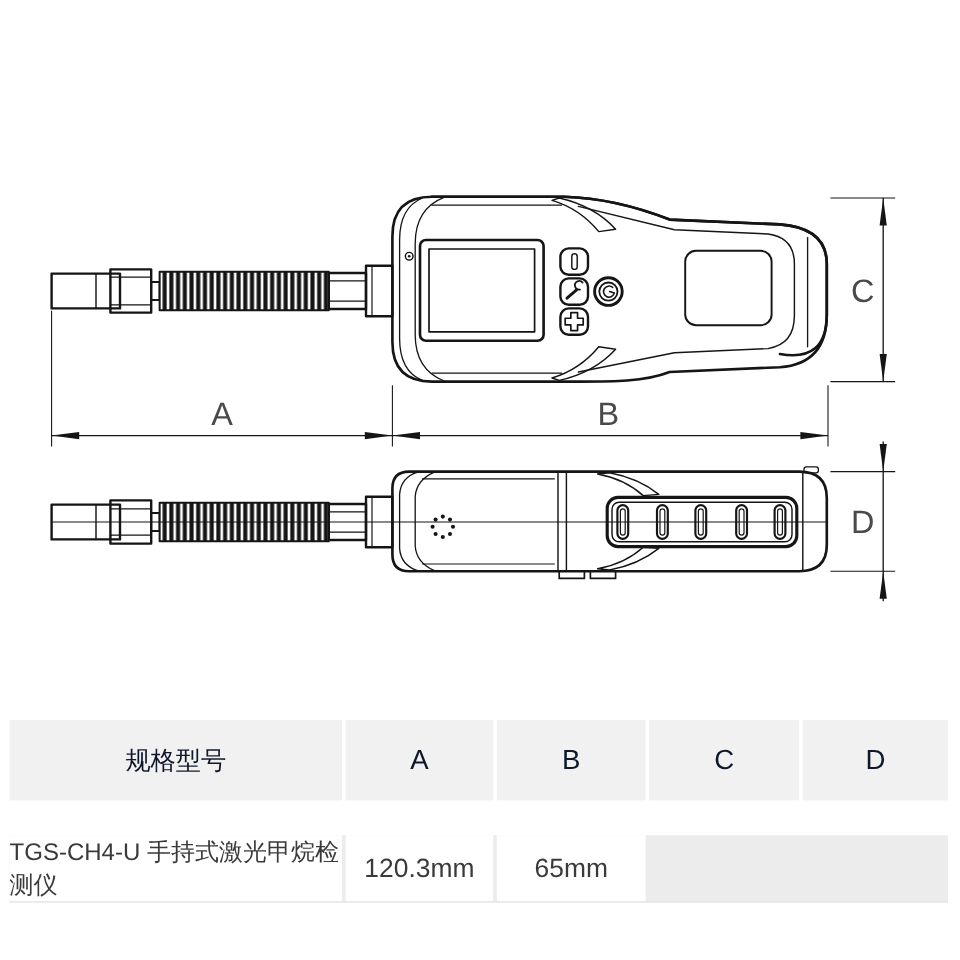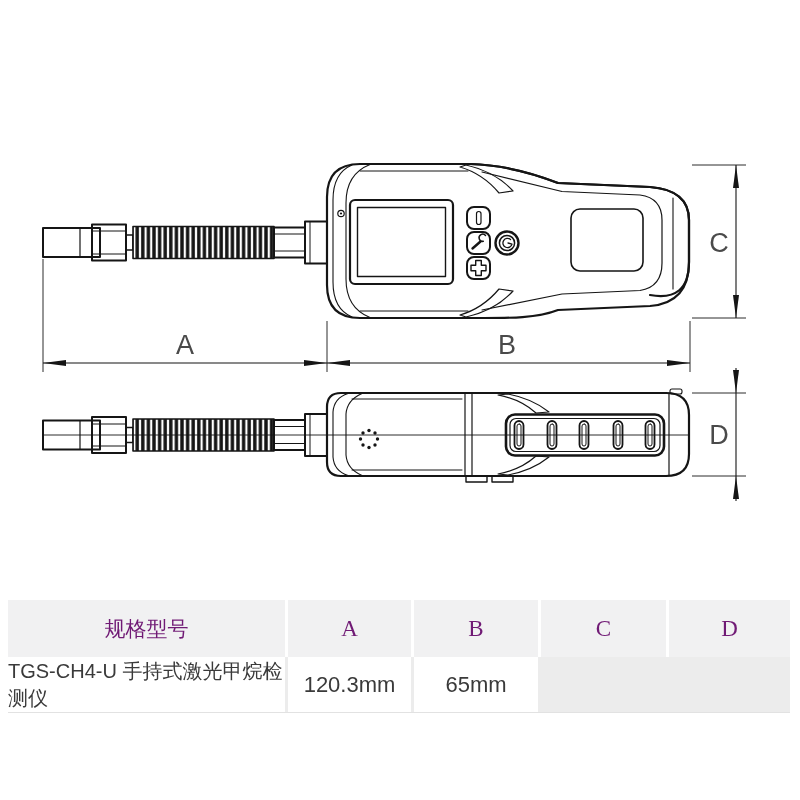--- a/index.html
+++ b/index.html
@@ -3,24 +3,24 @@
 <meta charset="utf-8">
 <style>
   html,body{margin:0;padding:0;background:#ffffff;}
   .screen{position:relative;width:800px;height:800px;background:#ffffff;overflow:hidden;
           font-family:"Liberation Sans",sans-serif;}
   .drawing-svg{position:absolute;left:0;top:0;}
   
   .spec-table{position:absolute;left:8px;top:600px;width:782px;}
   .t-head,.t-row{display:grid;grid-template-columns:277px 123px 124px 125px 121px;column-gap:3px;}
   .t-head{background:#ffffff;}
-  .t-head .th{background:#f1f1f2;height:57px;display:flex;align-items:center;justify-content:center;
-              color:#701a75;font-size:23px;font-family:Liberation Serif, serif;}
+  .t-head .th{background:#f1f1f2;height:67px;display:flex;align-items:center;justify-content:center;
+              color:#0f172a;font-size:23px;}
   .t-head .th.model{font-size:21px;}
-  .t-row{background:#ececec;border-bottom:1px solid #e2e2e2;}
+  .t-row{background:#ececec;border-bottom:1px solid #e2e2e2;margin-top:29px;}
   .t-row .td{background:#ffffff;height:55px;display:flex;align-items:center;justify-content:center;
              color:#3a3a3a;font-size:22px;}
   .t-row .td.model{font-size:20px;}
   text{font-family:"Liberation Sans",sans-serif;}
 </style>
 </head>
 <body>
 
 <div class="screen">
 

